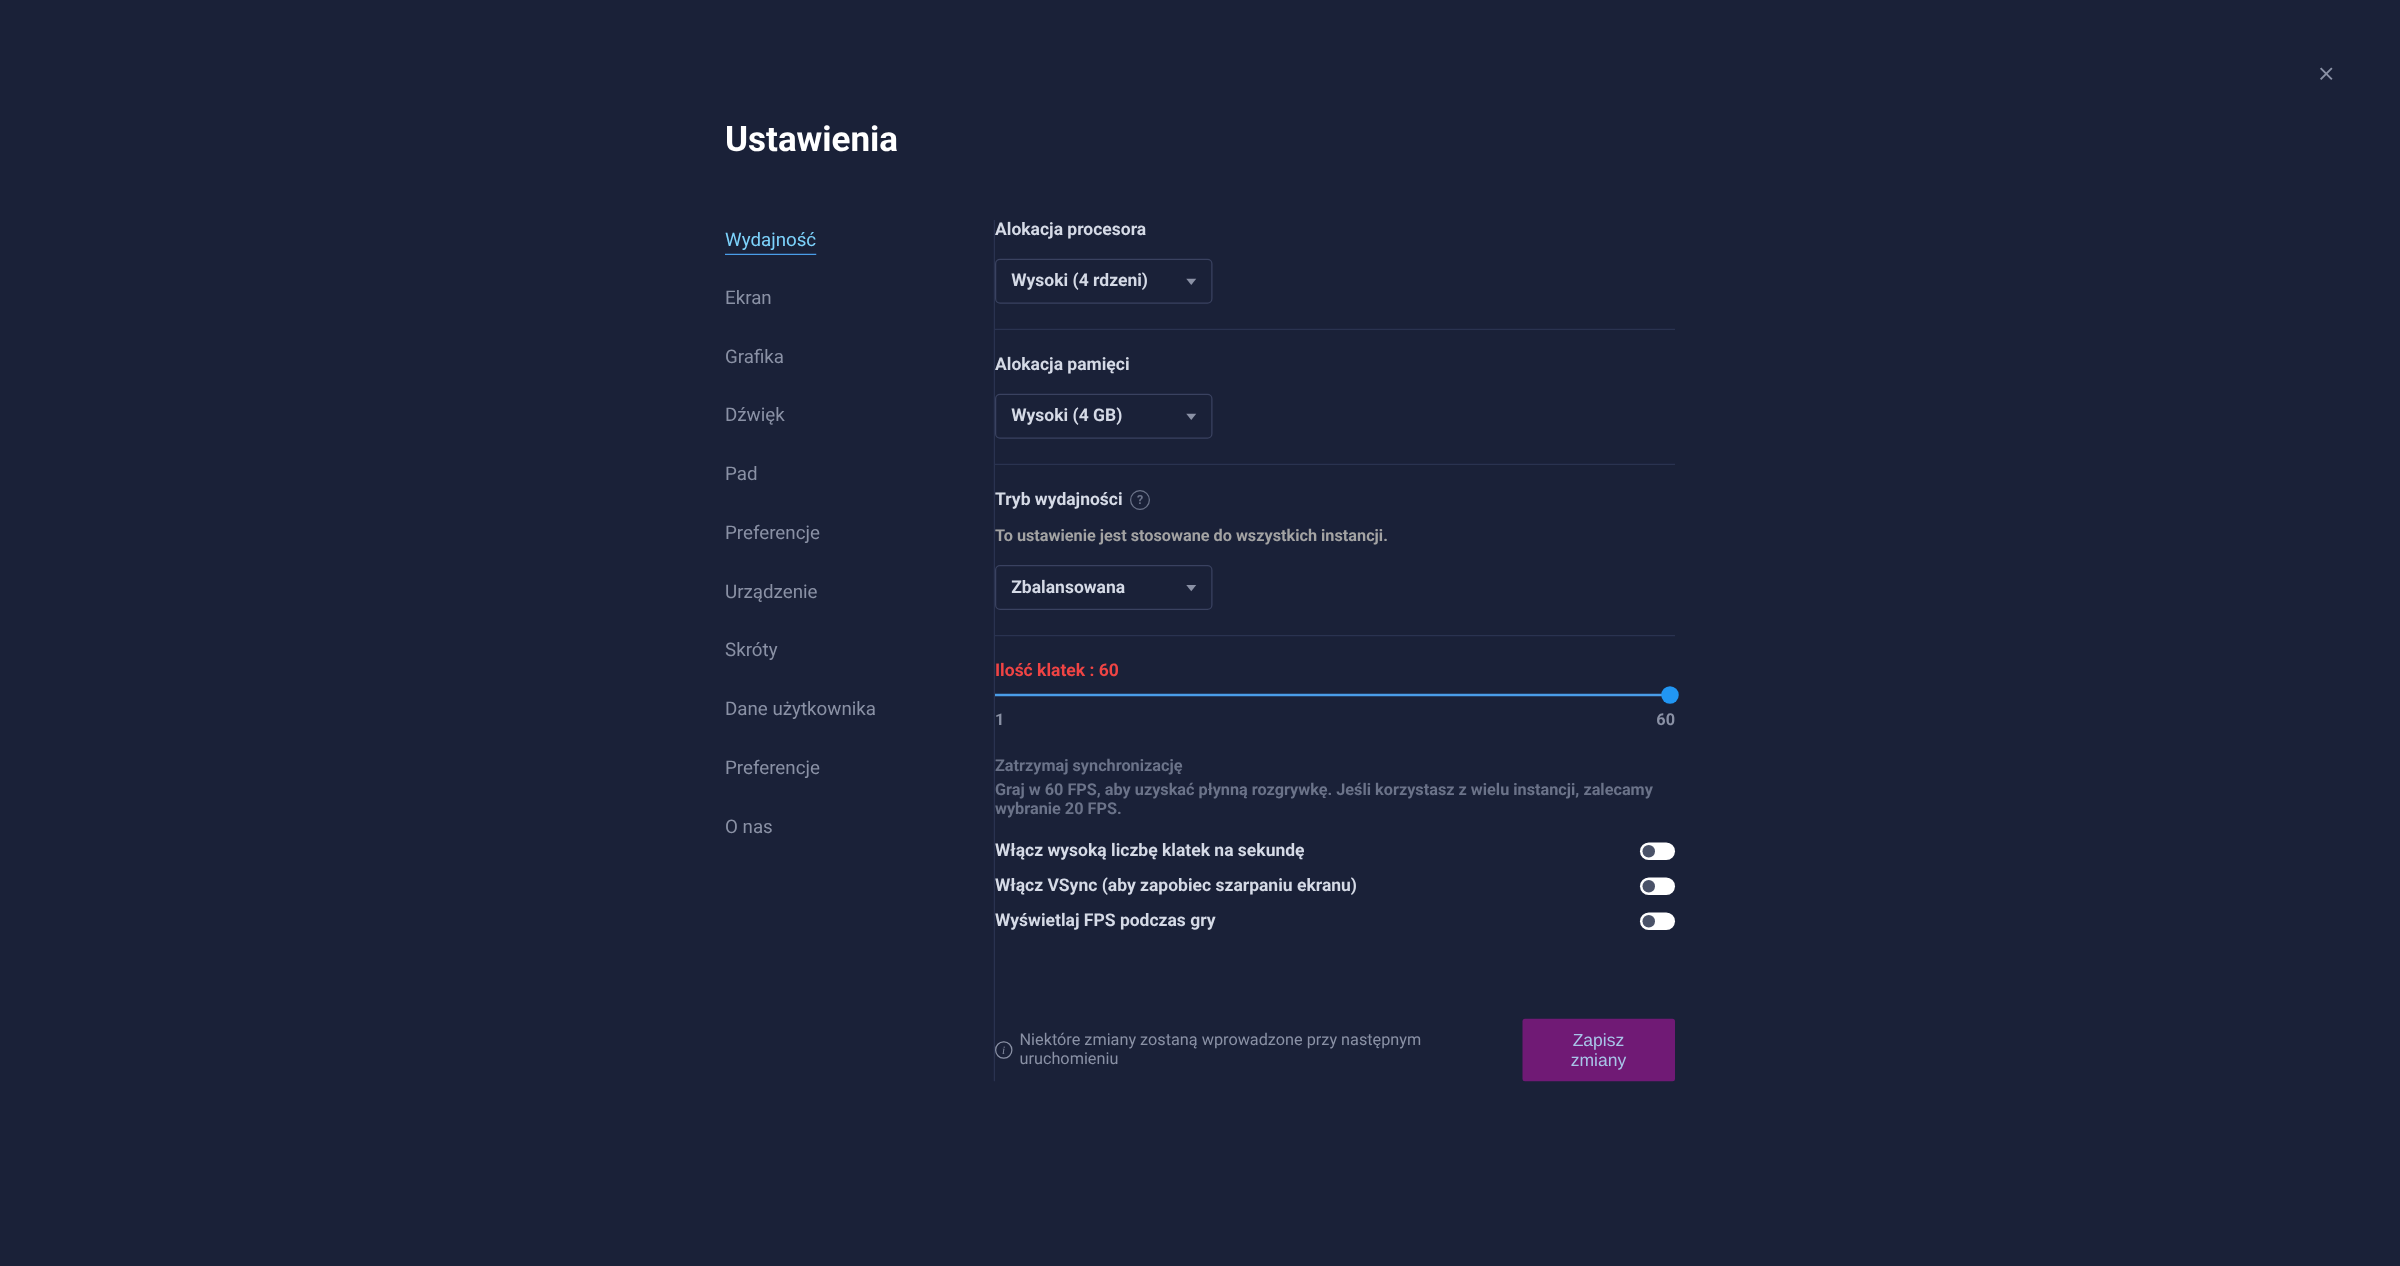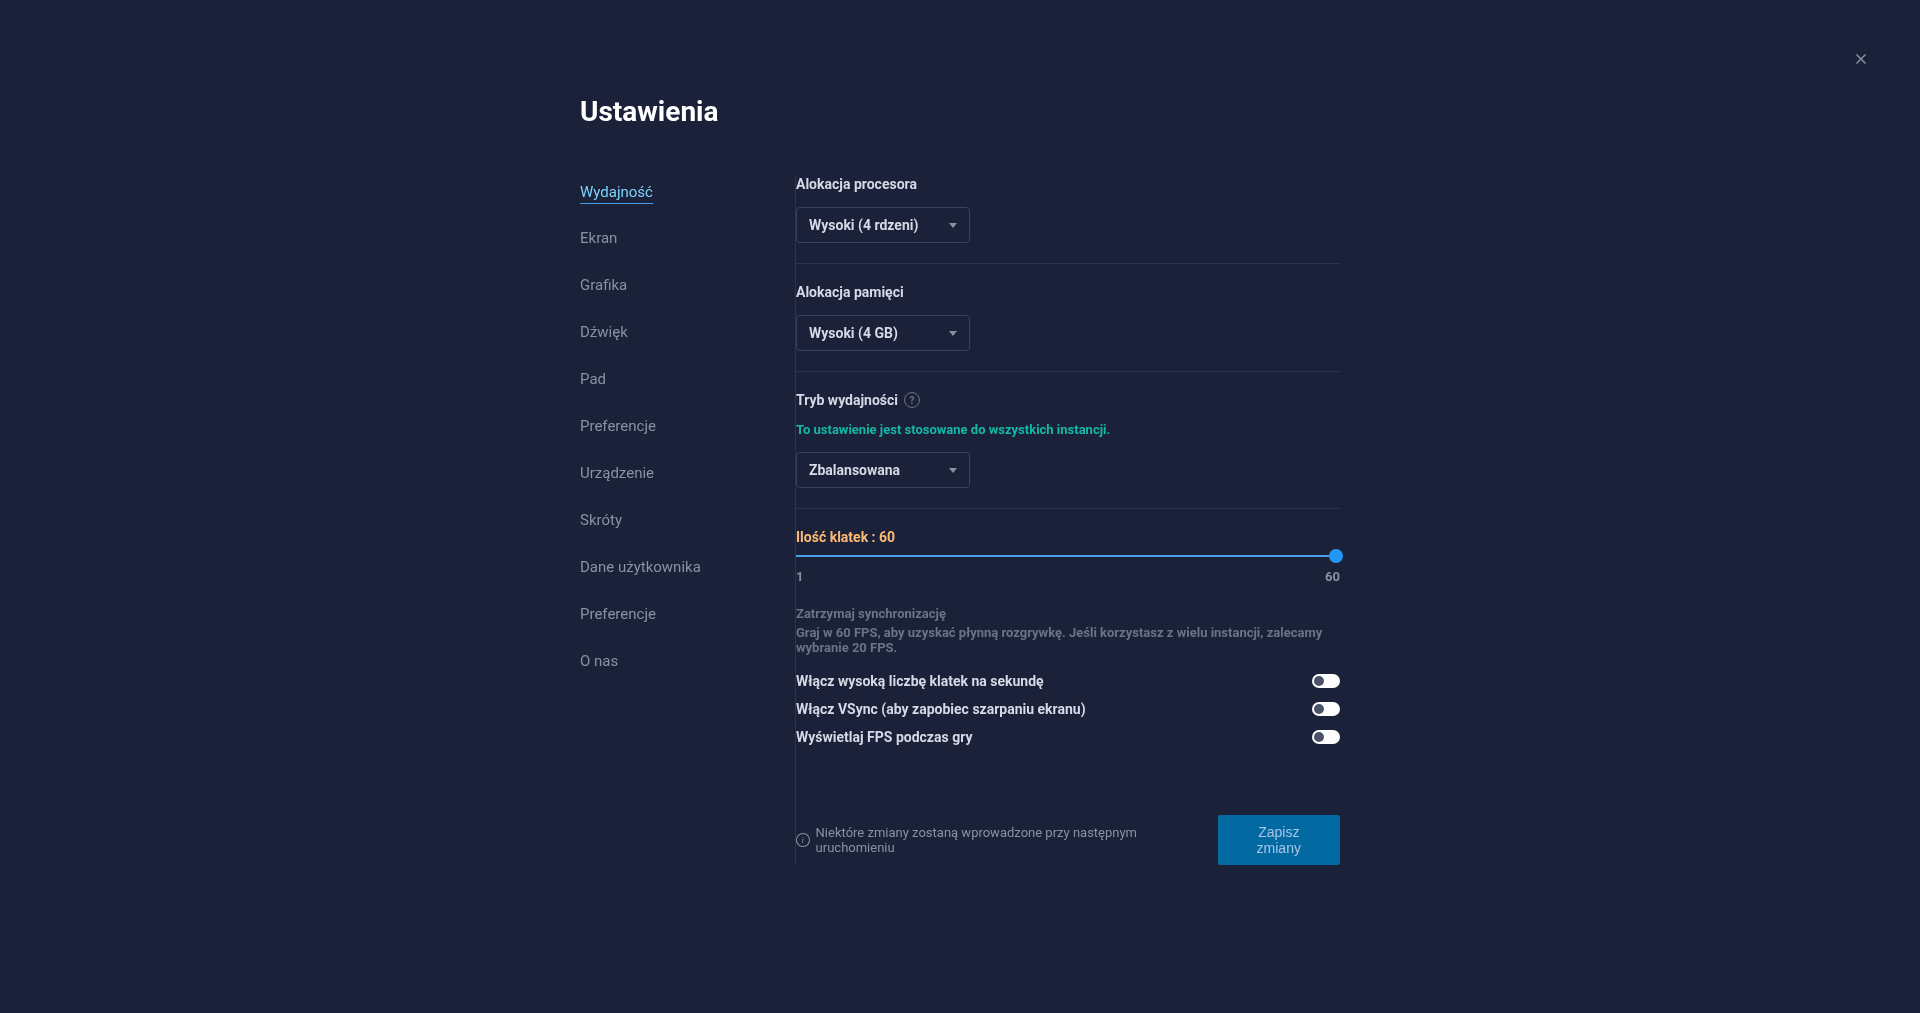--- a/index.html
+++ b/index.html
@@ -78,21 +78,21 @@
     .section:last-of-type {
       border-bottom: none;
     }
     .label {
       font-size: 14px;
       color: #d5dae6;
       margin-bottom: 15px;
     }
     .sublabel {
       font-size: 13px;
-      color: #14b8a6;
+      color: #a3a3a3;
       margin-bottom: 15px;
       margin-top: -10px;
     }
     .dropdown {
       width: 174px;
       background: #1a2138;
       border: 1px solid #3a4260;
       border-radius: 4px;
       padding: 9px 12px;
       display: flex;
@@ -125,21 +125,21 @@
     .label-with-icon {
       display: flex;
       align-items: center;
       margin-bottom: 24px;
     }
     .label-with-icon .label {
       margin-bottom: 0;
     }
     .slider-label {
       font-size: 14px;
-      color: #fdba74;
+      color: #ef4444;
       margin-bottom: 10px;
       margin-top: 20px;
     }
     .slider-container {
       position: relative;
       margin-bottom: 8px;
     }
     .slider-track {
       height: 2px;
       background: #4a9de8;
@@ -219,21 +219,21 @@
       border: 1.3px solid #8a91a5;
       border-radius: 50%;
       display: flex;
       align-items: center;
       justify-content: center;
       font-size: 9px;
       font-style: italic;
       font-family: Georgia, serif;
     }
     .save-btn {
-      background: #0369a1;
+      background: #701a75;
       color: #a8c5e8;
       border: none;
       padding: 9px 18px;
       font-size: 14px;
       border-radius: 2px;
       cursor: pointer;
     }
   </style>
 </head>
 <body>

